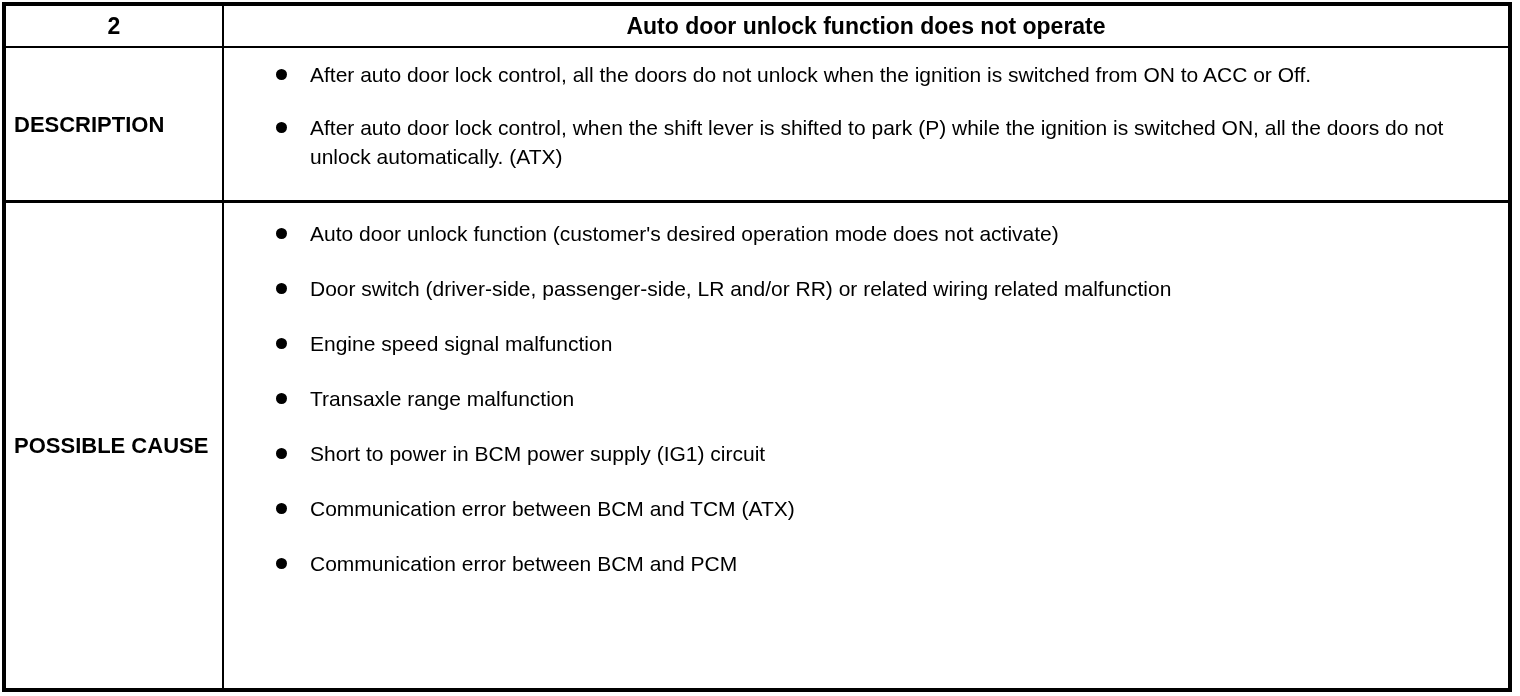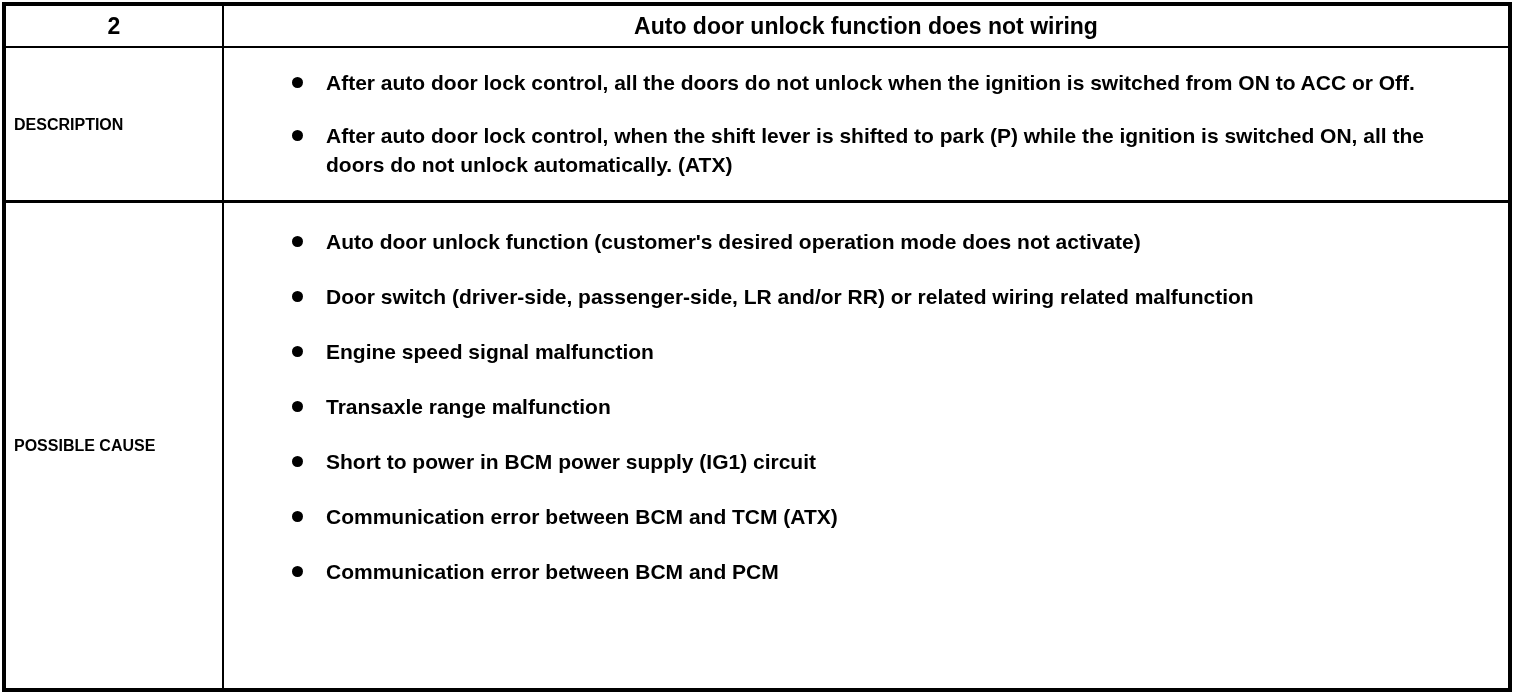--- a/index.html
+++ b/index.html
@@ -39,28 +39,27 @@
     font-size: 23px;
   }
   .row-desc {
     border-bottom: 3px solid #000000;
   }
   .label-cell {
     display: flex;
     align-items: center;
     padding: 4px 8px;
     font-weight: bold;
-    font-size: 16px;
+    font-size: 22px;
     line-height: 27px;
   }
   ul.bullets {
     list-style: none;
-    margin: 8px;
-    padding: 8px;
-    font-weight: bold;
+    margin: 0;
+    padding: 0;
   }
   .bullets li {
     position: relative;
     padding-left: 86px;
     padding-right: 20px;
     font-size: 21px;
     line-height: 29px;
   }
   .dot {
     position: absolute;
@@ -78,21 +77,21 @@
 </style>
 </head>
 <body>
 
 <div class="doc-table">
 
   <div class="cell col-left row-header">
     <span>2</span>
   </div>
   <div class="cell row-header">
-    <span>Auto door unlock function does not wiring</span>
+    <span>Auto door unlock function does not operate</span>
   </div>
 
   <div class="cell col-left row-desc label-cell">
     <span>DESCRIPTION</span>
   </div>
   <div class="cell row-desc desc-content">
     <ul class="bullets">
       <li>
         <span class="dot"></span>
         <span>After auto door lock control, all the doors do not unlock when the ignition is switched from ON to ACC or Off.</span>

